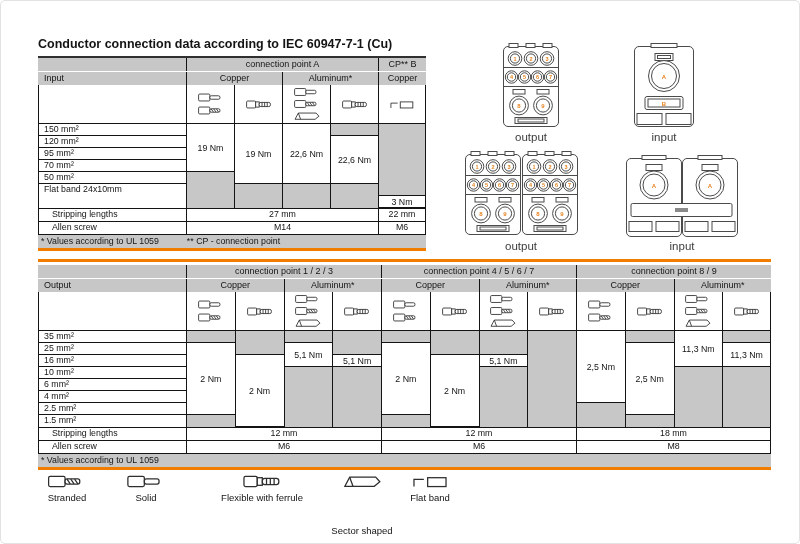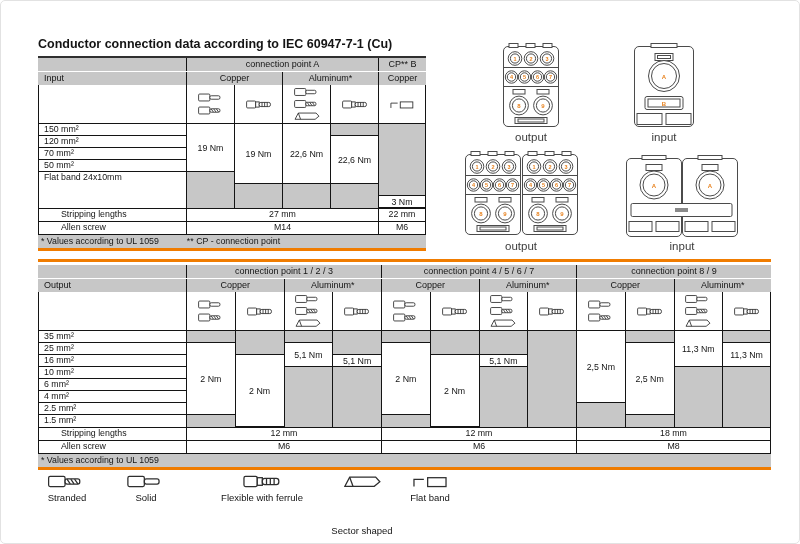--- a/index.html
+++ b/index.html
@@ -23,21 +23,21 @@
 .cicon{display:flex;align-items:center;justify-content:center}
 .ist{fill:#fff;stroke:#2e2e2e;stroke-width:1}
 .iln{fill:none;stroke:#2e2e2e;stroke-width:1}
 .tbody{border-top:1px solid #141414;border-bottom:1px solid #141414}
 .label-col{background:#fff}
 .lrow{height:12px;line-height:11px;font-size:8.8px;padding-left:5px;border-bottom:1px solid #141414;white-space:nowrap}
 .lrow:last-child{border-bottom:none}
 .dcol{position:relative;background:#c7c7c7}
 .vbox{position:absolute;left:-1px;right:-1px;background:#fff;border:1px solid #141414;display:flex;align-items:center;justify-content:center;font-size:8.8px;white-space:nowrap}
 .xrow>div{height:12px;line-height:11px;font-size:8.8px;background:#fff}
-.xlabel{padding-left:22px;white-space:nowrap}
+.xlabel{padding-left:13px;white-space:nowrap}
 .xval{text-align:center}
 .tfoot{height:16px;line-height:13px;background:#c7c7c7;font-size:8.8px;padding-left:3px;border-bottom:3px solid #f07c00;display:flex;gap:28px}
 .diag{position:absolute}
 .dlabel{position:absolute;font-size:11.5px;color:#3c3c3c;text-align:center}
 #legend{position:absolute;left:0;top:474px;width:800px;height:40px}
 .litem{position:absolute;display:flex;flex-direction:column;align-items:center;transform:translateX(-50%)}
 .litem .llab{font-size:9.5px;margin-top:4px;white-space:nowrap}
 </style>
 </head>
 <body>
@@ -122,20 +122,21 @@
               <path d="M2.2 9 V3.4 H10" class="iln"></path>
               <rect x="13" y="2" width="14.5" height="7" class="ist"></rect>
             </svg>
           </span>
         </div>
       </div>
       <div class="trow tbody" style="grid-template-columns: 148px repeat(5, 48px);">
         <div class="label-col bL">
           <div class="lrow">150 mm²</div>
           <div class="lrow">120 mm²</div>
+          <div class="lrow">95 mm²</div>
           <div class="lrow">70 mm²</div>
           <div class="lrow">50 mm²</div>
           <div class="lrow">Flat band 24x10mm</div>
         </div>
         <div class="dcol bL" style="height: 84px;">
           <div class="vbox" style="top: -1px; height: 49px;">19 Nm</div>
         </div>
         <div class="dcol bL" style="height: 84px;">
           <div class="vbox" style="top: -1px; height: 61px;">19 Nm</div>
         </div>

